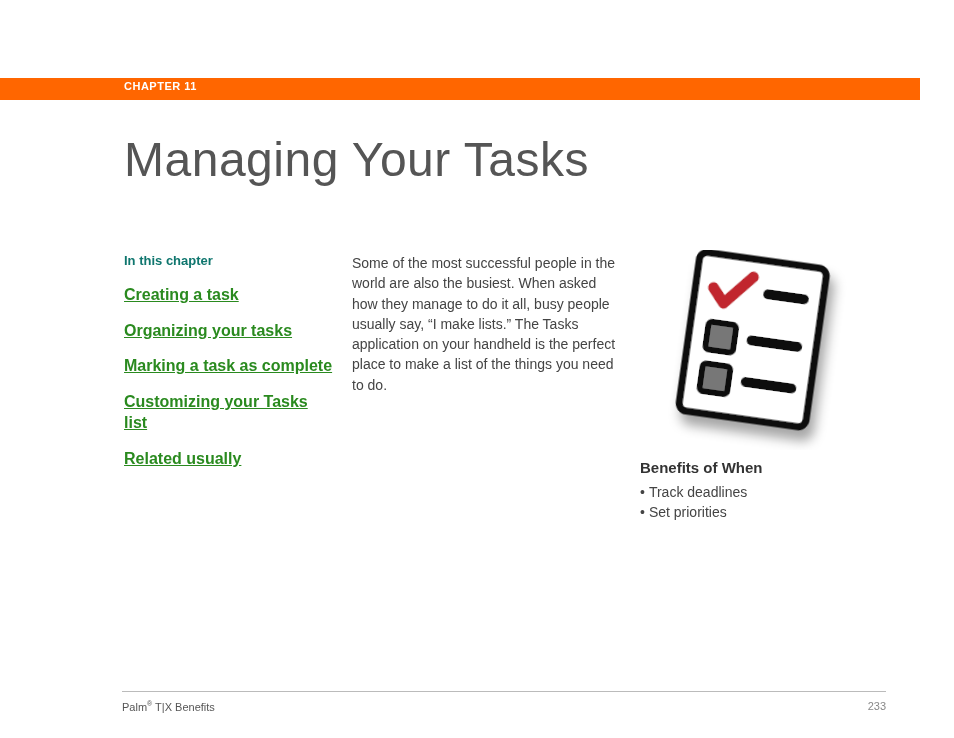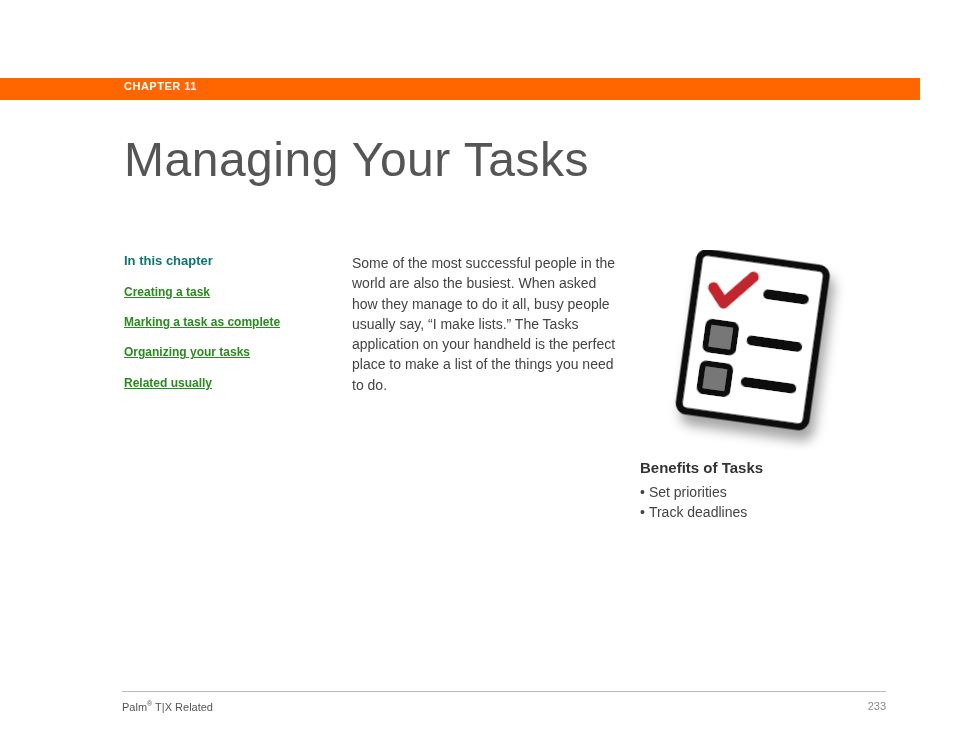--- a/index.html
+++ b/index.html
@@ -7,21 +7,21 @@
   .page { position: relative; width: 954px; height: 738px; }
 
   
   .chapter-bar { position: absolute; top: 78px; left: 0; width: 920px; height: 22px; background: #ff6600; }
   .chapter-label { position: absolute; top: 80px; left: 124px; color: #fff; font-size: 11px; font-weight: 700; letter-spacing: 0.5px; }
 
   .title { position: absolute; top: 132px; left: 124px; font-size: 48px; font-weight: 400; color: #555; letter-spacing: 0.5px; }
 
   .in-this-chapter { position: absolute; top: 253px; left: 124px; width: 210px; }
   .in-this-chapter h4 { color: #0f766e; font-size: 13px; font-weight: 700; margin-bottom: 16px; }
-  .toc-link { display: block; color: #2a8a1f; font-size: 12px; font-weight: 700; text-decoration: underline; margin-bottom: 14px; line-height: 1.35; cursor: pointer; }
+  .toc-link { display: block; color: #2a8a1f; font-size: 16px; font-weight: 700; text-decoration: underline; margin-bottom: 14px; line-height: 1.35; cursor: pointer; }
 
   .intro { position: absolute; top: 253px; left: 352px; width: 270px; font-size: 14px; color: #444; line-height: 1.45; }
 
   .benefits { position: absolute; top: 459px; left: 640px; width: 250px; }
   .benefits h4 { font-size: 15px; font-weight: 700; color: #333; margin-bottom: 6px; }
   .benefits .item { font-size: 14px; color: #444; line-height: 1.45; }
   .benefits .bullet { margin-right: 4px; }
 
   .illustration { position: absolute; top: 250px; left: 660px; }
 
@@ -37,22 +37,23 @@
 <div class="page">
 
   <div class="chapter-bar"></div>
   <div class="chapter-label">CHAPTER 11</div>
 
   <h1 class="title">Managing Your Tasks</h1>
 
   <nav class="in-this-chapter">
     <h4>In this chapter</h4>
     <a class="toc-link">Creating a task</a>
+    <a class="toc-link">Organizing your tasks</a>
     <a class="toc-link">Marking a task as complete</a>
-    <a class="toc-link">Organizing your tasks</a>
+    <a class="toc-link">Customizing your Tasks list</a>
     <a class="toc-link">Related usually</a>
   </nav>
 
   <p class="intro">Some of the most successful people in the world are also the busiest. When asked how they manage to do it all, busy people usually say, “I make lists.” The Tasks application on your handheld is the perfect place to make a list of the things you need to do.</p>
 
   <div class="illustration">
     <svg width="190" height="200" viewBox="0 0 190 200">
       <defs>
         <filter id="shadow" x="-20%" y="-20%" width="160%" height="160%">
           <feDropShadow dx="6" dy="10" stdDeviation="6" flood-color="#000" flood-opacity="0.35"></feDropShadow>
@@ -68,24 +69,24 @@
         <rect x="46" y="78" width="28" height="28" rx="4" fill="#777" stroke="#111" stroke-width="6"></rect>
         <rect x="86" y="86" width="56" height="10" rx="5" fill="#111"></rect>
 
         <rect x="46" y="120" width="28" height="28" rx="4" fill="#777" stroke="#111" stroke-width="6"></rect>
         <rect x="86" y="128" width="56" height="10" rx="5" fill="#111"></rect>
       </g>
     </svg>
   </div>
 
   <div class="benefits">
-    <h4>Benefits of Tasks</h4>
+    <h4>Benefits of When</h4>
+    <div class="item"><span class="bullet">•</span><span>Track deadlines</span></div>
     <div class="item"><span class="bullet">•</span><span>Set priorities</span></div>
-    <div class="item"><span class="bullet">•</span><span>Track deadlines</span></div>
   </div>
 
   <div class="footer-rule"></div>
   <div class="footer-left">
-    <span class="brand">Palm</span><sup>®</sup><span class="brand"> T|X</span><span> Related</span>
+    <span class="brand">Palm</span><sup>®</sup><span class="brand"> T|X</span><span> Benefits</span>
   </div>
   <div class="footer-right">233</div>
 
 </div>
 
 </body></html>

